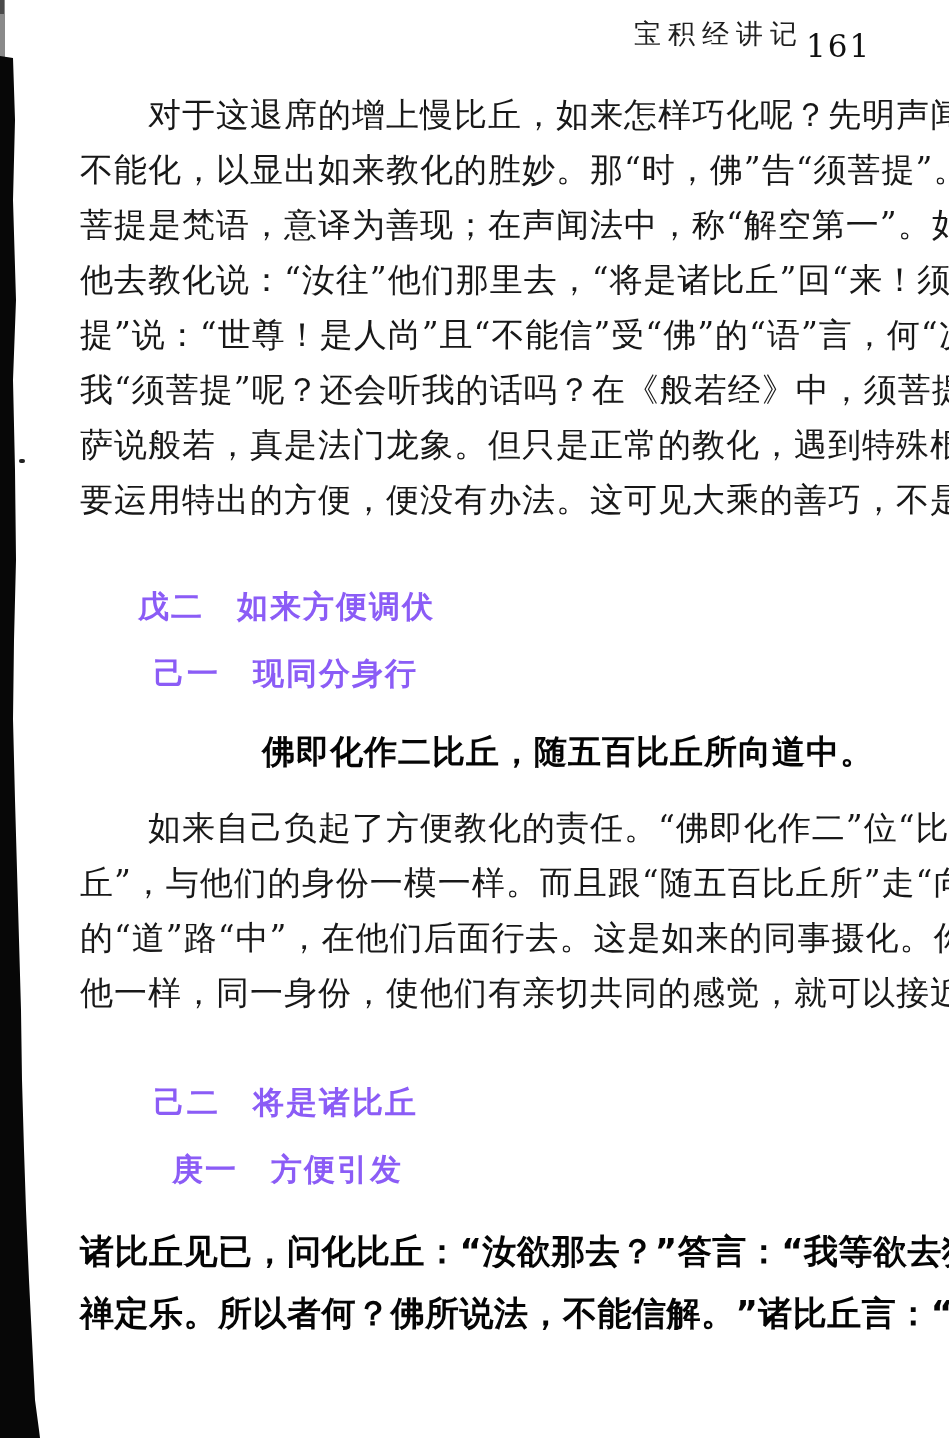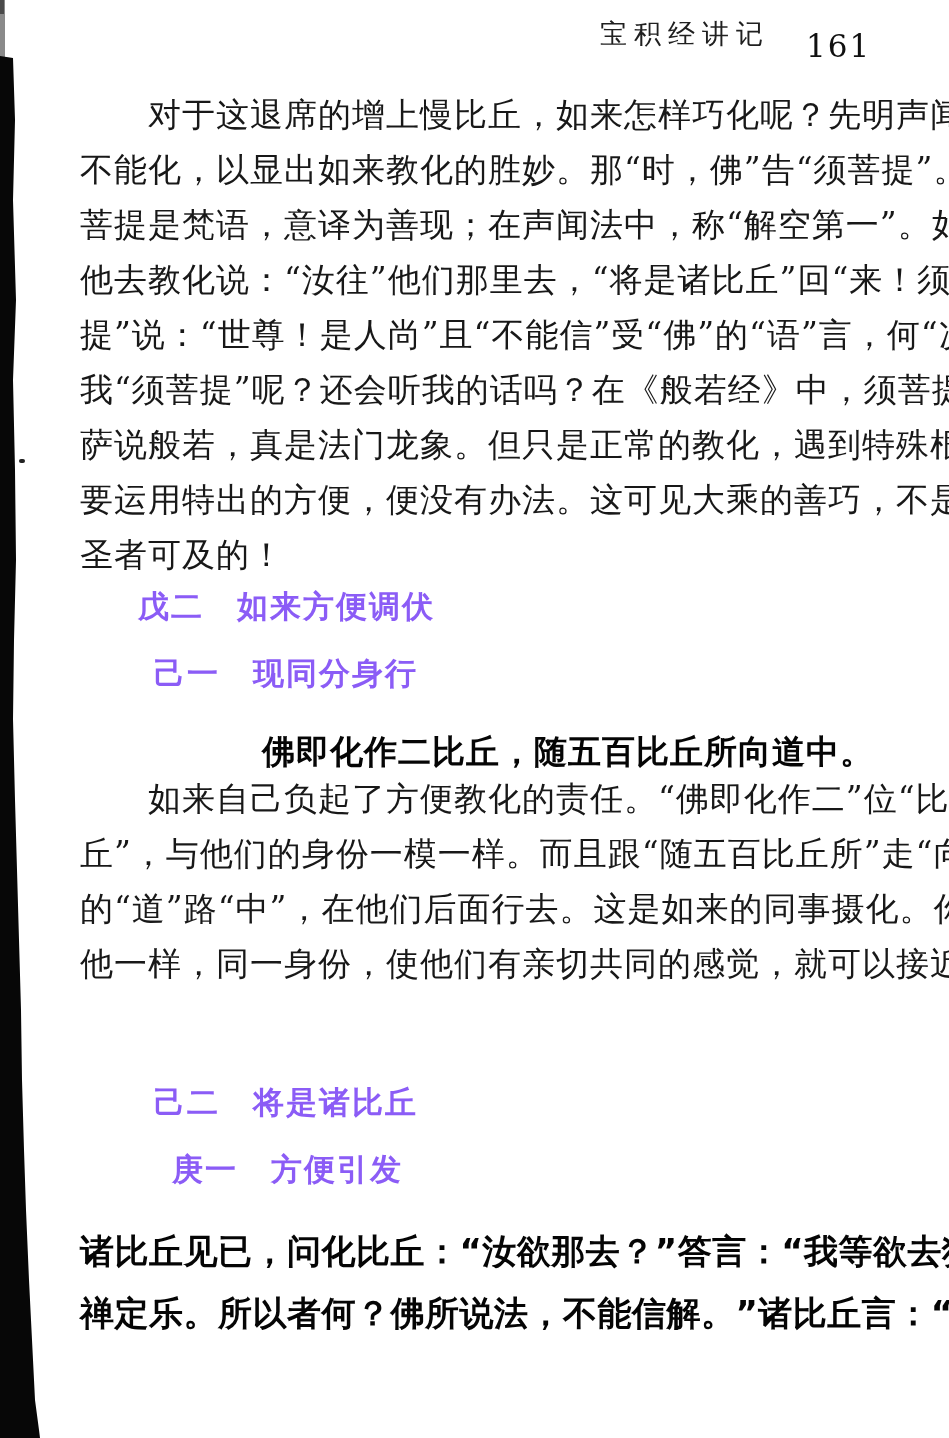--- a/index.html
+++ b/index.html
@@ -8,39 +8,39 @@
     background:#ffffff;
     font-family:"DejaVu Serif","Liberation Serif",serif;
     color:#181818;
   }
   .page{position:absolute;inset:0;}
   
   .scan-bar{position:absolute;left:0;top:0;width:46px;height:1438px;pointer-events:none;}
   .speck{position:absolute;background:#222;border-radius:2px;}
   
   .hdr-title{
-    position:absolute;left:600px;top:16px;
+    position:absolute;left:634px;top:16px;
     font-size:27px;letter-spacing:7px;color:#202020;
   }
   .hdr-page{
     position:absolute;left:806px;top:28px;
     font-size:31px;letter-spacing:2px;color:#101010;
     font-family:"DejaVu Serif",serif;
   }
   
   .block{position:absolute;left:80px;width:794px;}
   .body-txt{font-size:33px;line-height:55px;letter-spacing:1px;}
   .ln{
     text-align:justify;text-align-last:justify;text-justify:inter-character;
     white-space:nowrap;
   }
   .ln.last{text-align-last:left;}
   .indent{text-indent:68px;}
   .p1{top:87px;}
-  .p2{top:771px;}
+  .p2{top:800px;}
   .heading{
     font-family:"DejaVu Sans","Liberation Sans",sans-serif;
     font-weight:bold;font-size:31px;letter-spacing:2px;color:#8b5cf6;
     white-space:nowrap;
   }
   .h-wu2{top:586px;padding-left:58px;}
   .h-ji1{top:653px;padding-left:74px;}
   .h-ji2{top:1082px;padding-left:74px;}
   .h-geng1{top:1149px;padding-left:92px;}
   .sutra-line{
@@ -74,21 +74,20 @@
 
   <div class="block body-txt p1">
     <div class="ln indent">对于这退席的增上慢比丘，如来怎样巧化呢？先明声闻的</div>
     <div class="ln">不能化，以显出如来教化的胜妙。那“时，佛”告“须菩提”。须</div>
     <div class="ln">菩提是梵语，意译为善现；在声闻法中，称“解空第一”。如来要</div>
     <div class="ln">他去教化说：“汝往”他们那里去，“将是诸比丘”回“来！须菩</div>
     <div class="ln">提”说：“世尊！是人尚”且“不能信”受“佛”的“语”言，何“况”</div>
     <div class="ln">我“须菩提”呢？还会听我的话吗？在《般若经》中，须菩提为菩</div>
     <div class="ln">萨说般若，真是法门龙象。但只是正常的教化，遇到特殊根机，</div>
     <div class="ln">要运用特出的方便，便没有办法。这可见大乘的善巧，不是小乘</div>
-    <div class="ln last">圣者可及的！</div>
   </div>
 
   <div class="block heading h-wu2">戊二　如来方便调伏</div>
   <div class="block heading h-ji1">己一　现同分身行</div>
 
   <div class="block sutra-line">佛即化作二比丘，随五百比丘所向道中。</div>
 
   <div class="block body-txt p2">
     <div class="ln indent">如来自己负起了方便教化的责任。“佛即化作二”位“比</div>
     <div class="ln">丘”，与他们的身份一模一样。而且跟“随五百比丘所”走“向”</div>

